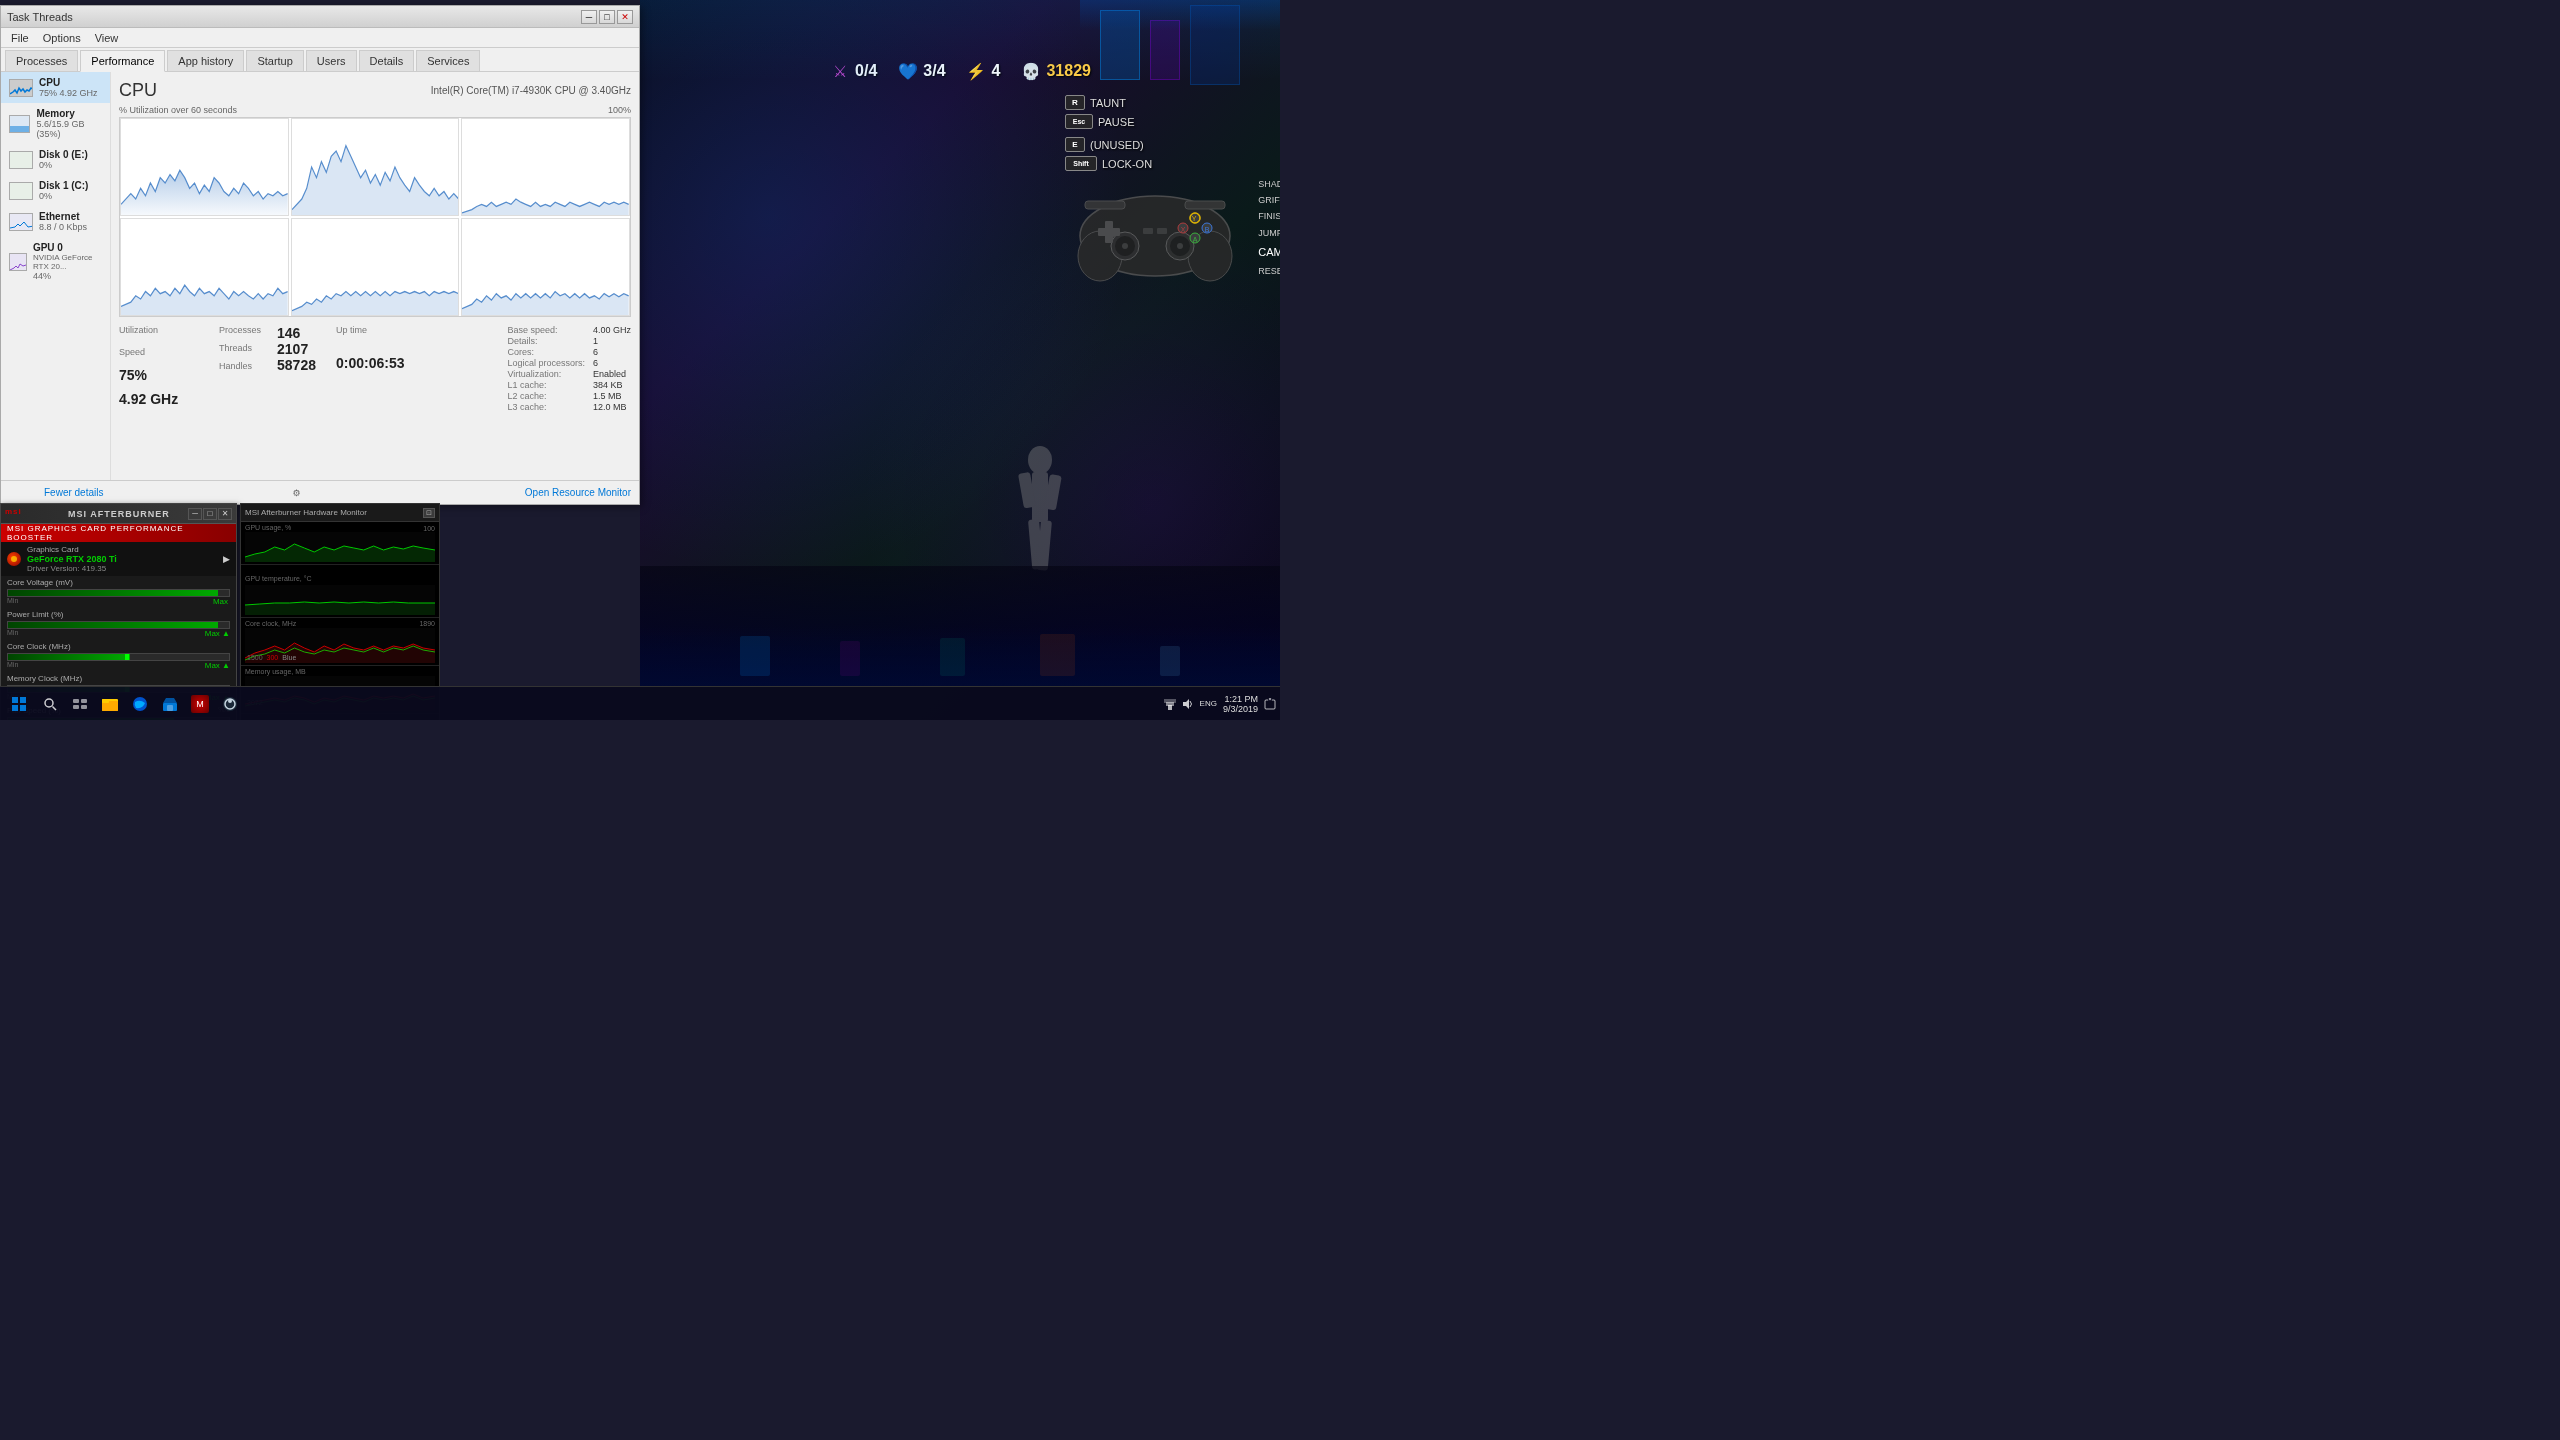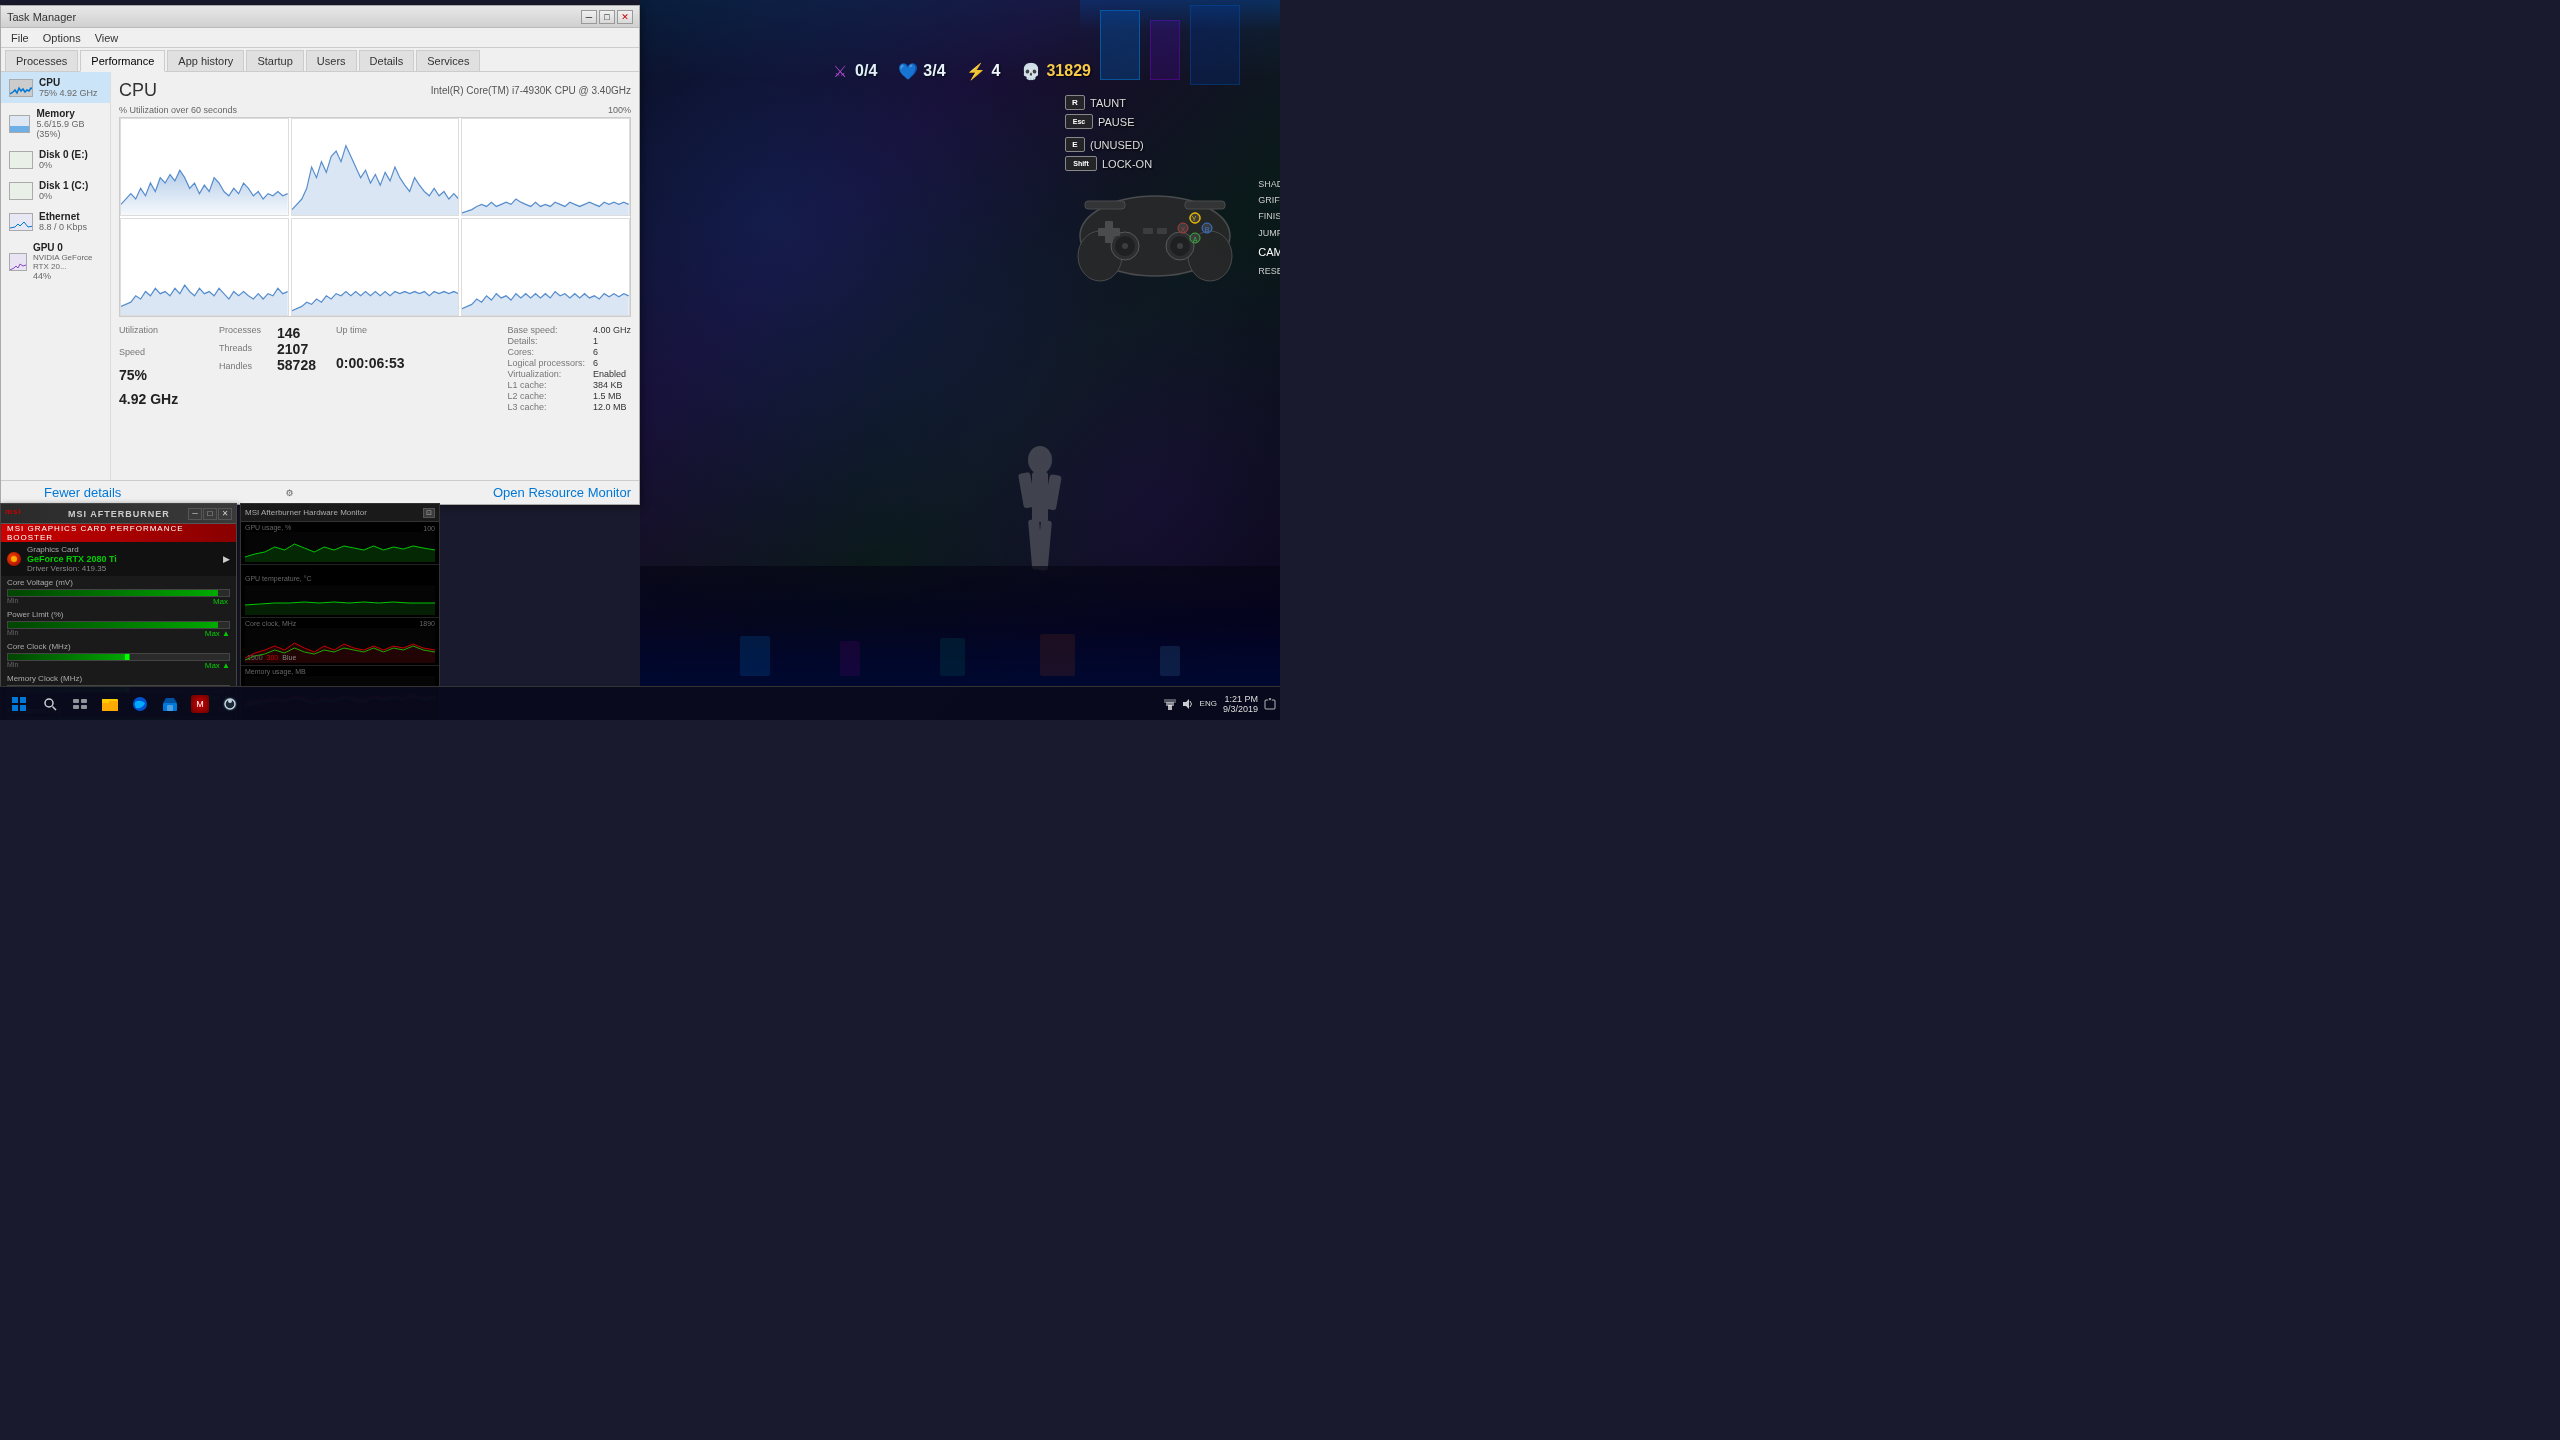--- a/index.html
+++ b/index.html
@@ -233,21 +233,21 @@
       align-items: center;
       justify-content: space-between;
       padding: 0 8px;
       font-size: 10px;
       color: #333;
     }
 
     .tm-bottom-link {
       color: #0078d7;
       cursor: pointer;
-      font-size: 13px;
+      font-size: 10px;
       padding-left: 35px;
     }
 
     
     .afterburner {
       position: absolute;
       top: 503px; left: 0;
       width: 237px;
       height: 290px;
       background: #1a1a1a;
@@ -648,21 +648,21 @@
     <div style="position:absolute;bottom:10px;left:200px;width:20px;height:35px;background:rgba(200,0,200,0.1);border-radius:2px;"></div>
     <div style="position:absolute;bottom:10px;left:300px;width:25px;height:38px;background:rgba(0,200,150,0.1);border-radius:2px;"></div>
     <div style="position:absolute;bottom:10px;left:400px;width:35px;height:42px;background:rgba(255,100,0,0.1);border-radius:2px;"></div>
     <div style="position:absolute;bottom:10px;left:520px;width:20px;height:30px;background:rgba(100,200,255,0.12);border-radius:2px;"></div>
   </div>
 </div>
 
 <div class="task-manager">
 
   <div class="tm-titlebar">
-    <span class="tm-title">Task Manager</span>
+    <span class="tm-title">Task Threads</span>
     <div class="tm-controls">
       <div class="tm-btn">─</div>
       <div class="tm-btn">□</div>
       <div class="tm-btn" style="color:#cc0000;">✕</div>
     </div>
   </div>
 
   <div class="tm-menubar">
     <div class="tm-menu-item">File</div>
     <div class="tm-menu-item">Options</div>

